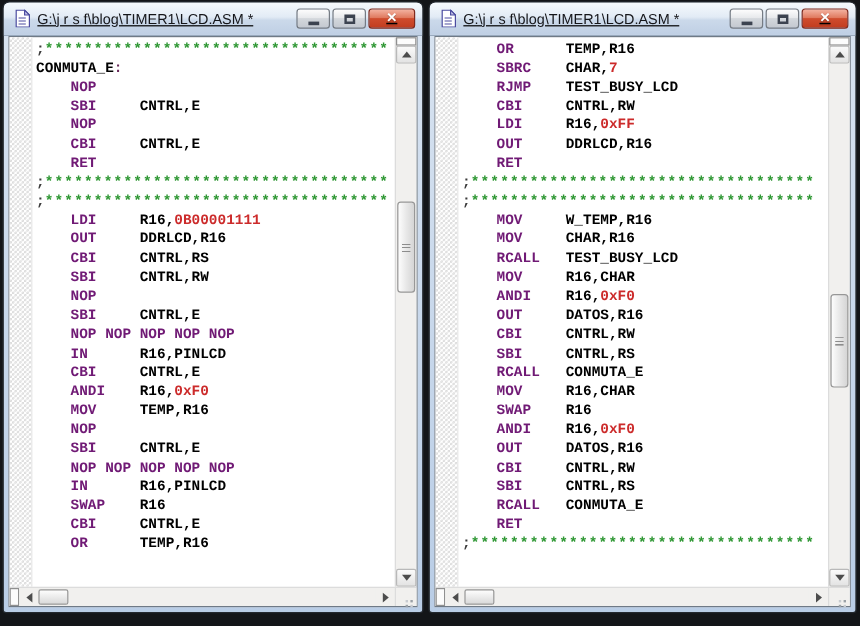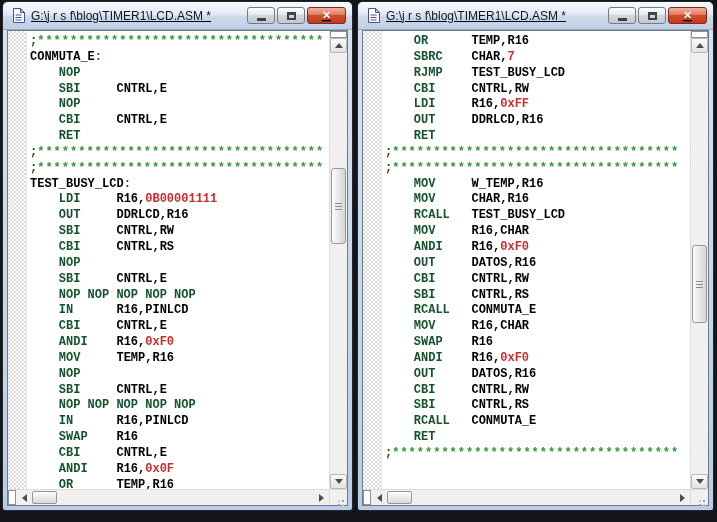--- a/index.html
+++ b/index.html
@@ -30,21 +30,21 @@
           background-image:
             linear-gradient(45deg,#dcdcdc 25%,transparent 25%,transparent 75%,#dcdcdc 75%),
             linear-gradient(45deg,#dcdcdc 25%,transparent 25%,transparent 75%,#dcdcdc 75%);
           background-size:4px 4px;background-position:0 0,2px 2px;
           border-right:1px solid #e6e6e6;}
   .code{flex:1 1 auto;overflow:hidden;padding:3px 0 0 3px;
         font-family:"Liberation Mono","DejaVu Sans Mono",monospace;
         font-size:12px;font-weight:700;line-height:15.85px;}
   .line{white-space:pre;height:15.85px;}
   .pl,.op,.lb{color:#000000;}
-  .kw{color:#14532d;}
+  .kw{color:#701a75;}
   .num{color:#cc2b2b;}
   .cm{color:#2e9733;letter-spacing:1px;}
   .sc{color:#3a3a3a;}
   .cl{color:#69295a;}
   
   .vscroll{flex:0 0 17px;background:#f1f0ee;border-left:1px solid #dcdcdc;display:flex;flex-direction:column;}
   .vsplit{flex:0 0 7px;background:#fcfcfc;border:1px solid #909090;box-sizing:border-box;}
   .varrow{flex:0 0 15px;display:flex;align-items:center;justify-content:center;
           background:linear-gradient(#fafafa,#e3e3e3);border:1px solid #b9b9b9;box-sizing:border-box;border-radius:2px;}
   .tri-up{width:0;height:0;border-left:4px solid transparent;border-right:4px solid transparent;border-bottom:5px solid #4c4c4c;}
@@ -99,39 +99,37 @@
       <div class="code">
           <div class="line"><span class="sc">;</span><span class="cm">***********************************</span></div>
           <div class="line"><span class="lb">CONMUTA_E</span><span class="cl">:</span></div>
           <div class="line"><span class="pl">    </span><span class="kw">NOP</span></div>
           <div class="line"><span class="pl">    </span><span class="kw">SBI</span><span class="pl">     </span><span class="op">CNTRL,E</span></div>
           <div class="line"><span class="pl">    </span><span class="kw">NOP</span></div>
           <div class="line"><span class="pl">    </span><span class="kw">CBI</span><span class="pl">     </span><span class="op">CNTRL,E</span></div>
           <div class="line"><span class="pl">    </span><span class="kw">RET</span></div>
           <div class="line"><span class="sc">;</span><span class="cm">***********************************</span></div>
           <div class="line"><span class="sc">;</span><span class="cm">***********************************</span></div>
-          <div class="line"><span class="lb">TEST_BUSY_LCD</span><span class="cl">:</span></div>
           <div class="line"><span class="pl">    </span><span class="kw">LDI</span><span class="pl">     </span><span class="op">R16,</span><span class="num">0B00001111</span></div>
           <div class="line"><span class="pl">    </span><span class="kw">OUT</span><span class="pl">     </span><span class="op">DDRLCD,R16</span></div>
+          <div class="line"><span class="pl">    </span><span class="kw">CBI</span><span class="pl">     </span><span class="op">CNTRL,RS</span></div>
           <div class="line"><span class="pl">    </span><span class="kw">SBI</span><span class="pl">     </span><span class="op">CNTRL,RW</span></div>
-          <div class="line"><span class="pl">    </span><span class="kw">CBI</span><span class="pl">     </span><span class="op">CNTRL,RS</span></div>
           <div class="line"><span class="pl">    </span><span class="kw">NOP</span></div>
           <div class="line"><span class="pl">    </span><span class="kw">SBI</span><span class="pl">     </span><span class="op">CNTRL,E</span></div>
           <div class="line"><span class="pl">    </span><span class="kw">NOP NOP NOP NOP NOP</span></div>
           <div class="line"><span class="pl">    </span><span class="kw">IN</span><span class="pl">      </span><span class="op">R16,PINLCD</span></div>
           <div class="line"><span class="pl">    </span><span class="kw">CBI</span><span class="pl">     </span><span class="op">CNTRL,E</span></div>
           <div class="line"><span class="pl">    </span><span class="kw">ANDI</span><span class="pl">    </span><span class="op">R16,</span><span class="num">0xF0</span></div>
           <div class="line"><span class="pl">    </span><span class="kw">MOV</span><span class="pl">     </span><span class="op">TEMP,R16</span></div>
           <div class="line"><span class="pl">    </span><span class="kw">NOP</span></div>
           <div class="line"><span class="pl">    </span><span class="kw">SBI</span><span class="pl">     </span><span class="op">CNTRL,E</span></div>
           <div class="line"><span class="pl">    </span><span class="kw">NOP NOP NOP NOP NOP</span></div>
           <div class="line"><span class="pl">    </span><span class="kw">IN</span><span class="pl">      </span><span class="op">R16,PINLCD</span></div>
           <div class="line"><span class="pl">    </span><span class="kw">SWAP</span><span class="pl">    </span><span class="op">R16</span></div>
           <div class="line"><span class="pl">    </span><span class="kw">CBI</span><span class="pl">     </span><span class="op">CNTRL,E</span></div>
-          <div class="line"><span class="pl">    </span><span class="kw">ANDI</span><span class="pl">    </span><span class="op">R16,</span><span class="num">0x0F</span></div>
           <div class="line"><span class="pl">    </span><span class="kw">OR</span><span class="pl">      </span><span class="op">TEMP,R16</span></div>
         </div>
       <div class="vscroll">
         <div class="vsplit"></div>
         <div class="varrow">
             <span class="tri-up"></span>
           </div>
         <div class="vtrack">
           <div class="vthumb" style="top: 115px; height: 74px;">
               <span class="gripper"></span>

